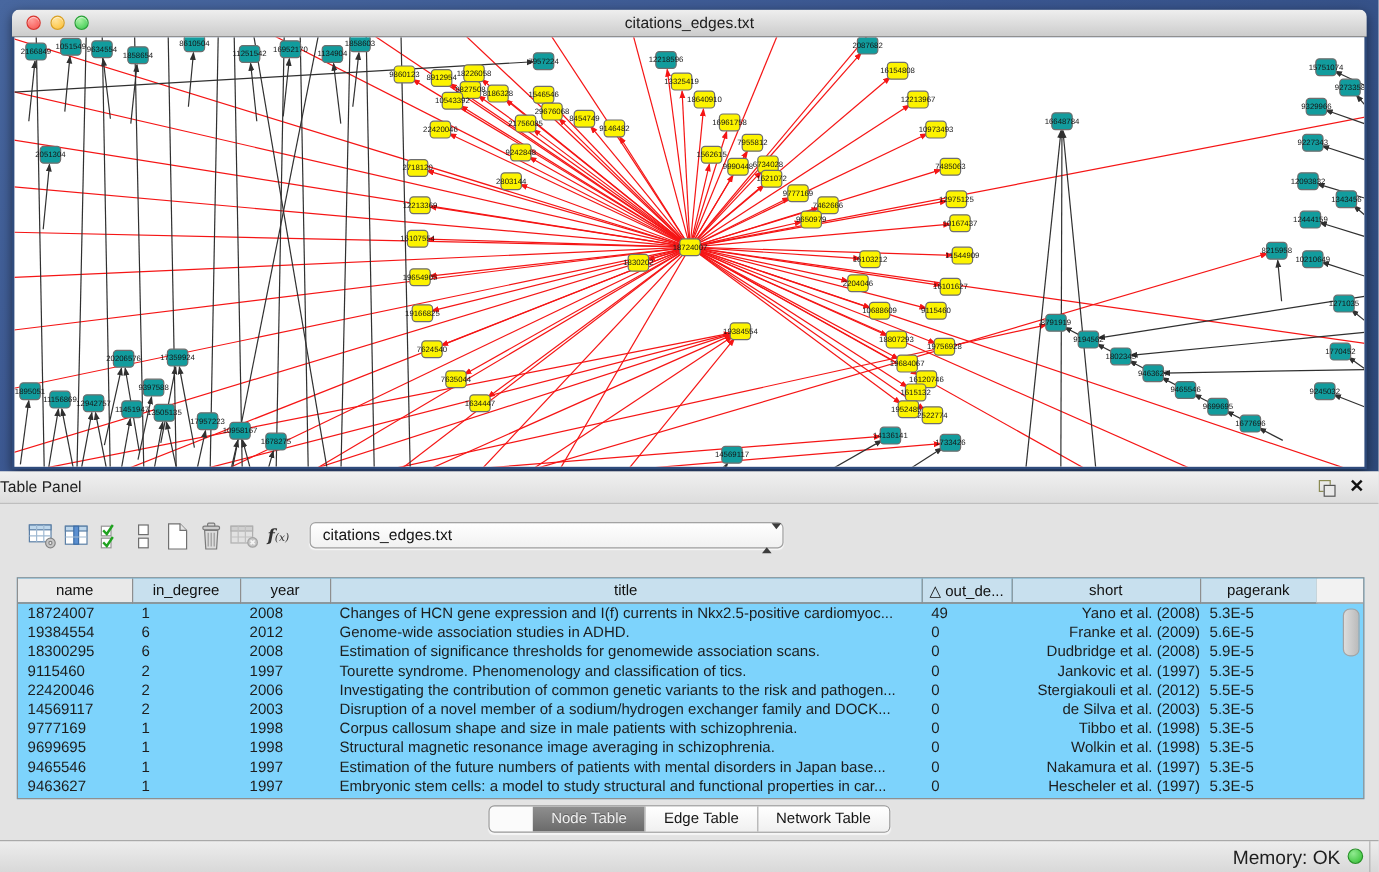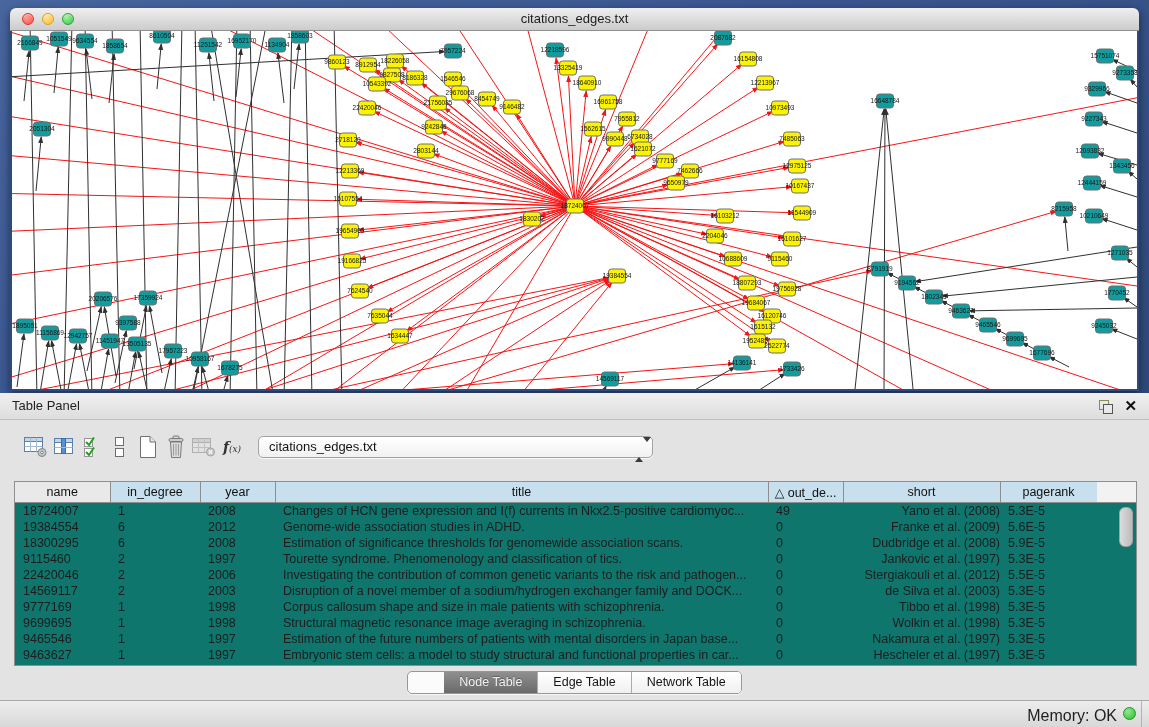--- a/index.html
+++ b/index.html
@@ -19,40 +19,40 @@
   .light.yellow{background:radial-gradient(circle at 35% 30%,#FFE39A,#FDBE2E);border:1px solid #D9A023;box-sizing:border-box;}
   .light.green{background:radial-gradient(circle at 35% 30%,#A7F2A3,#33C748);border:1px solid #2AA138;box-sizing:border-box;}
   .title-text{text-align:center;line-height:22px;font-size:13px;color:#1C1C1C;}
   .canvas{position:absolute;left:2px;top:23px;width:1125px;height:358px;background:#FFFFFF;overflow:hidden;}
   .canvas svg{display:block;}
   .graph-node-label{font-family:"Liberation Sans",sans-serif;font-size:6.5px;fill:#161616;}
 
   
   .table-panel{position:absolute;left:0;top:393px;width:1149px;height:307px;background:#E3E3E3;}
   .panel-header{height:26px;background:linear-gradient(#F0F0F0,#DDDDDD);border-bottom:1px solid #BEBEBE;
-    position:relative;line-height:26px;padding-left:12px;font-size:13px;color:#1F1F1F;}
+    position:relative;line-height:26px;font-size:13px;color:#1F1F1F;}
   .float-icon{position:absolute;right:36px;top:7px;width:14px;height:13px;cursor:pointer;}
   .float-icon .sq1{position:absolute;left:0;top:0;width:8px;height:8px;border:1px solid #8A8A52;background:transparent;}
   .float-icon .sq2{position:absolute;left:4px;top:4px;width:8px;height:8px;border:1px solid #555;background:#E9E9E9;}
   .close-icon{position:absolute;right:12px;top:0;font-size:15px;font-weight:bold;color:#111;line-height:26px;cursor:pointer;}
 
   .toolbar{position:absolute;left:0;top:26px;width:100%;height:56px;}
-  .toolbar-inner{display:flex;align-items:center;padding:16px 0 0 22px;}
+  .toolbar-inner{display:flex;align-items:flex-start;padding:16px 0 0 22px;}
   .tool-btn{width:28px;height:24px;display:flex;align-items:center;justify-content:center;background:transparent;border:none;padding:0;cursor:pointer;}
   .tool-btn.disabled{opacity:.95;cursor:default;}
   .fx-text{font-family:"DejaVu Serif",serif;font-style:italic;font-weight:bold;font-size:14px;color:#333;}
   .fx-text .small{font-size:9px;font-weight:normal;}
   .combo{position:relative;margin-left:12px;width:383px;height:20px;border:1px solid #A3A3A3;border-radius:5px;
     background:linear-gradient(#FFFFFF,#F1F1F1);font-size:13px;line-height:20px;padding-left:10px;color:#141414;cursor:pointer;
     box-shadow:0 1px 1px rgba(255,255,255,.8);}
   .combo-arrows{position:absolute;right:9px;top:3px;width:8px;height:14px;}
   .combo-arrows .up{width:0;height:0;border-left:4px solid transparent;border-right:4px solid transparent;border-bottom:5px solid #3C3C3C;margin-bottom:3px;}
   .combo-arrows .down{width:0;height:0;border-left:4px solid transparent;border-right:4px solid transparent;border-top:5px solid #3C3C3C;}
 
-  .table-wrap{position:absolute;left:14px;top:88px;width:1121px;height:183px;background:#0f766e;border:1px solid #8F8F8F;overflow:hidden;}
+  .table-wrap{position:absolute;left:14px;top:88px;width:1121px;height:183px;background:#7dd3fc;border:1px solid #8F8F8F;overflow:hidden;}
   table.data{border-collapse:collapse;table-layout:fixed;width:1082px;font-size:12.5px;}
   table.data th{height:20px;background:#C8E0EE;border:1px solid #8E8E8E;border-top:none;font-weight:normal;
     text-align:center;color:#101010;padding:0;overflow:hidden;white-space:nowrap;}
   table.data th:first-child{background:#E9E9E9;border-left:none;}
   table.data td{height:16px;padding:0 2px 0 8px;color:#1D1D1D;white-space:nowrap;overflow:hidden;}
   table.data td.center{text-align:right;padding:0;}
   .gutter-header{position:absolute;left:1082px;top:0;right:0;height:20px;background:#F2F2F2;border-bottom:1px solid #8E8E8E;}
   .vthumb{position:absolute;right:3px;top:25px;width:12px;height:38px;border-radius:6px;
     background:linear-gradient(90deg,#DCDCDC,#BBBBBB);border:1px solid #A3A3A3;cursor:pointer;}
 

